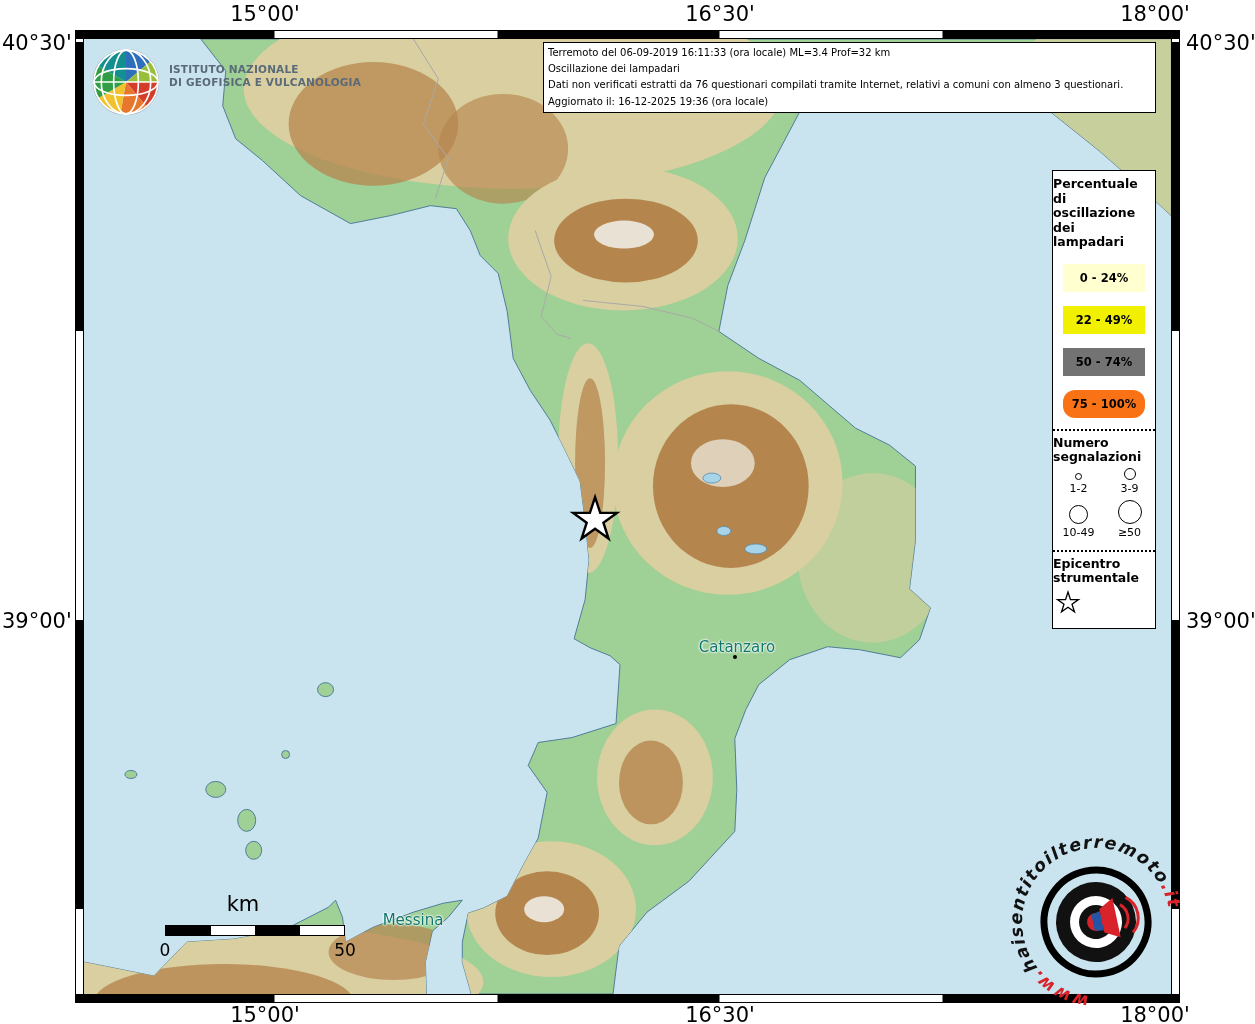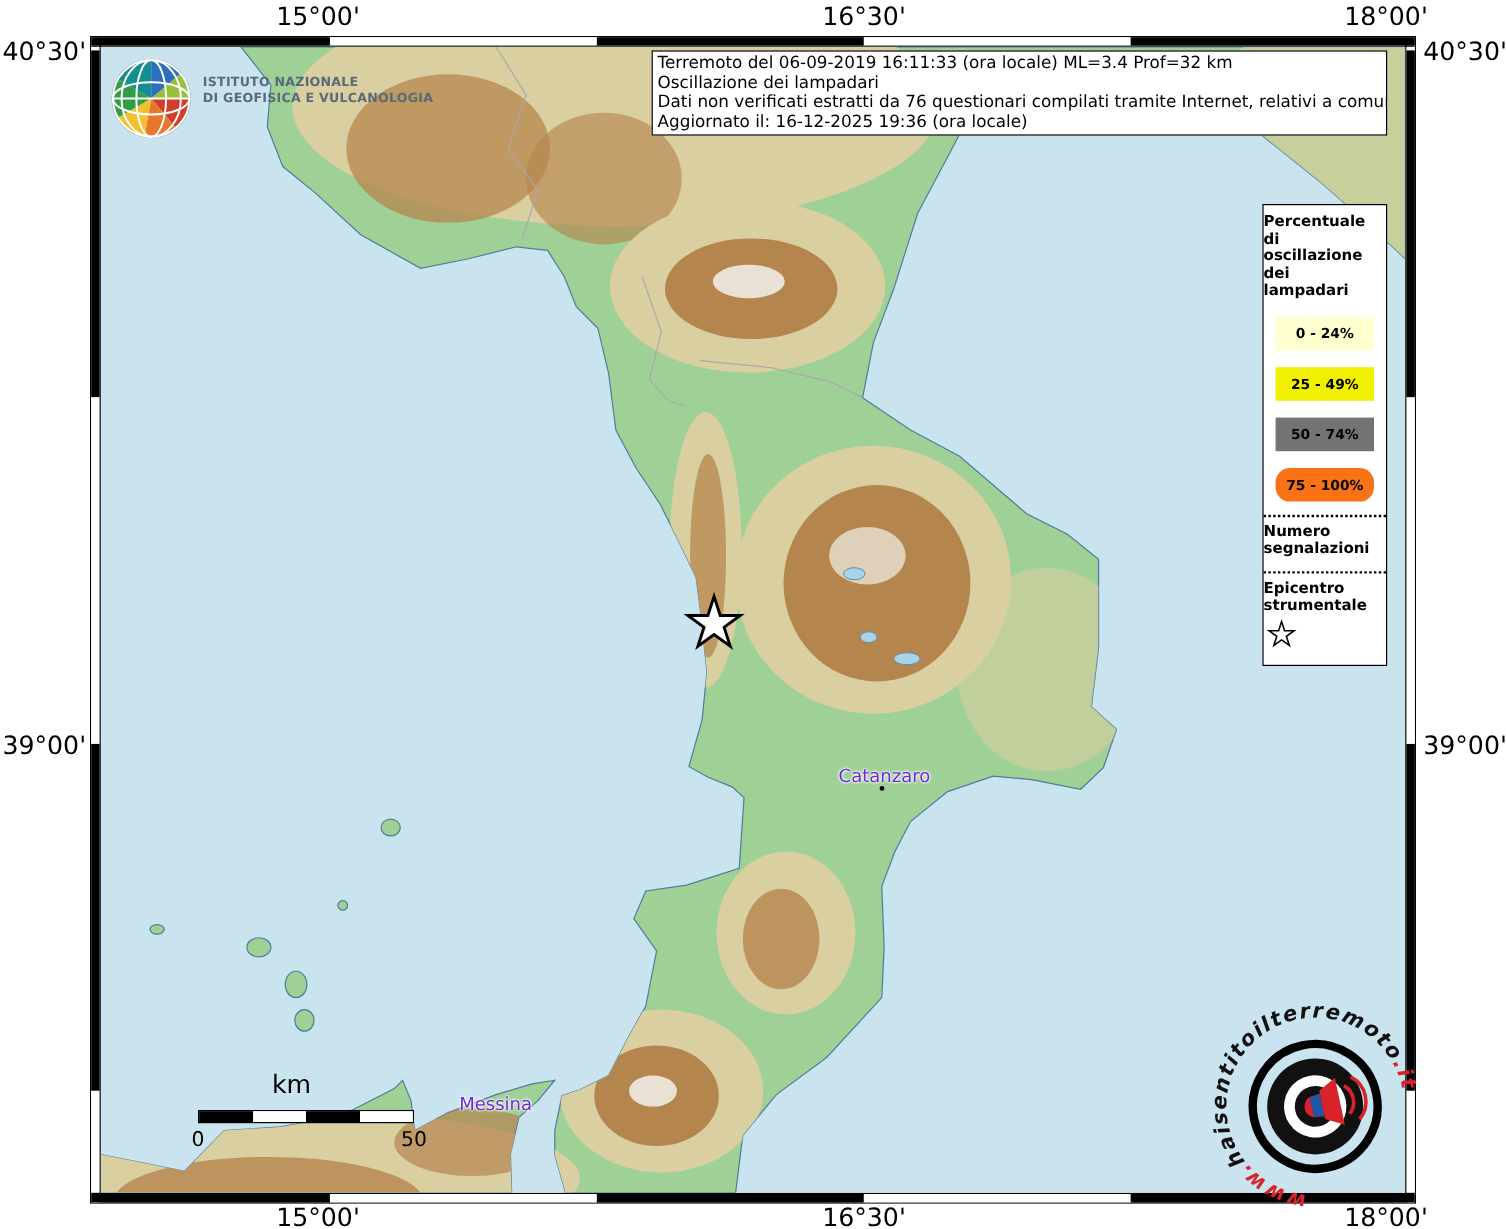--- a/index.html
+++ b/index.html
@@ -20,37 +20,37 @@
   .band-left{left:0;top:0;bottom:0;width:7px;border-right:1px solid #000;
     background:repeating-linear-gradient(180deg,#000 0 289px,#fff 289px 578px);background-position:0 11px;}
   .band-right{right:0;top:0;bottom:0;width:7px;border-left:1px solid #000;
     background:repeating-linear-gradient(180deg,#000 0 289px,#fff 289px 578px);background-position:0 11px;}
   #map-svg{position:absolute;left:8px;top:8px;}
 
   #ingv-logo{position:absolute;left:92px;top:48px;display:flex;gap:9px;z-index:5;}
   #ingv-text{margin-top:15px;font-size:10.5px;font-weight:bold;color:#5a6a78;line-height:13px;letter-spacing:.2px;}
 
   #info-box{position:absolute;left:543px;top:42px;width:613px;height:71px;background:#fff;border:1px solid #000;
-    box-sizing:border-box;padding:2px 4px;font-size:14px;line-height:16.2px;color:#000;z-index:5;overflow:hidden;}
+    box-sizing:border-box;padding:2px 4px;font-size:10px;line-height:16.2px;color:#000;z-index:5;overflow:hidden;}
   #info-box div{white-space:nowrap;}
 
   #legend{position:absolute;left:1052px;top:170px;width:104px;background:#fff;border:1.5px solid #000;
     box-sizing:border-box;text-align:left;padding:6px 0 8px;z-index:5;color:#000;}
   .legend-title-line{font-weight:bold;font-size:12.5px;line-height:14.5px;}
   .swatch{width:82px;height:28px;margin:14px auto 0;display:flex;align-items:center;justify-content:center;
     font-size:11.5px;font-weight:bold;color:#000;}
   .legend-sep{border-top:2px dotted #000;margin:11px 0 5px;}
   .sig-grid{display:grid;grid-template-columns:1fr 1fr;row-gap:5px;margin-top:3px;}
   .sig-cell{display:flex;flex-direction:column;align-items:center;justify-content:flex-end;}
   .sig-circle{border-radius:50%;border:1.5px solid #000;background:#fff;box-sizing:border-box;}
   .c1{width:7px;height:7px;}.c2{width:12px;height:12px;}.c3{width:19px;height:19px;}.c4{width:24px;height:24px;}
   .sig-label{font-size:11px;margin-top:2px;}
   #legend-star{margin-top:4px;}
 
-  .city{position:absolute;transform:translateX(-50%);font-size:15px;color:#6d28d9;z-index:4;
+  .city{position:absolute;transform:translateX(-50%);font-size:15px;color:#0f766e;z-index:4;
     text-shadow:0 0 2px #fff,0 0 2px #fff,0 0 3px #fff;white-space:nowrap;}
   .city-dot{position:absolute;width:4px;height:4px;background:#000;border-radius:50%;z-index:4;}
 
   #scalebar-unit{position:absolute;left:243px;top:892px;transform:translateX(-50%);font-size:21px;color:#000;z-index:4;}
   #scalebar{position:absolute;left:165px;top:925px;width:180px;height:11px;border:1px solid #000;box-sizing:border-box;
     display:flex;z-index:4;}
   .sb-seg{flex:1;}
   .sb-b{background:#000;}.sb-w{background:#fff;}
   .sb-label{position:absolute;top:940px;transform:translateX(-50%);font-size:17px;color:#000;z-index:4;}
 
@@ -168,29 +168,47 @@
   </div>
 
   <div id="legend">
     <div class="legend-title-line">Percentuale</div>
     <div class="legend-title-line">di</div>
     <div class="legend-title-line">oscillazione</div>
     <div class="legend-title-line">dei</div>
     <div class="legend-title-line">lampadari</div>
 
     <div class="swatch" style="background-color: rgb(255, 255, 208);">0 - 24%</div>
-    <div class="swatch" style="background-color: rgb(240, 240, 0);">25 - 49%</div>
+    <div class="swatch" style="background-color: rgb(240, 240, 0);">22 - 49%</div>
     <div class="swatch" style="background-color: #737373;">50 - 74%</div>
     <div class="swatch" style="background-color: #f97316; border-radius: 12px;">75 - 100%</div>
 
     <div class="legend-sep"></div>
 
     <div class="legend-title-line">Numero</div>
     <div class="legend-title-line">segnalazioni</div>
 
+    <div class="sig-grid">
+      <div class="sig-cell">
+        <div class="sig-circle c1"></div>
+        <div class="sig-label">1-2</div>
+      </div>
+      <div class="sig-cell">
+        <div class="sig-circle c2"></div>
+        <div class="sig-label">3-9</div>
+      </div>
+      <div class="sig-cell">
+        <div class="sig-circle c3"></div>
+        <div class="sig-label">10-49</div>
+      </div>
+      <div class="sig-cell">
+        <div class="sig-circle c4"></div>
+        <div class="sig-label">≥50</div>
+      </div>
+    </div>
 
     <div class="legend-sep"></div>
 
     <div class="legend-title-line">Epicentro</div>
     <div class="legend-title-line">strumentale</div>
 
     <svg id="legend-star" width="30" height="26" viewBox="-15 -13 30 26">
       <path d="M0,-11 L2.47,-3.4 L10.46,-3.4 L4,1.3 L6.47,8.9 L0,4.2 L-6.47,8.9 L-4,1.3 L-10.46,-3.4 L-2.47,-3.4 Z" style="fill:#ffffff;stroke:#000;stroke-width:1.3;"></path>
     </svg>
   </div>

